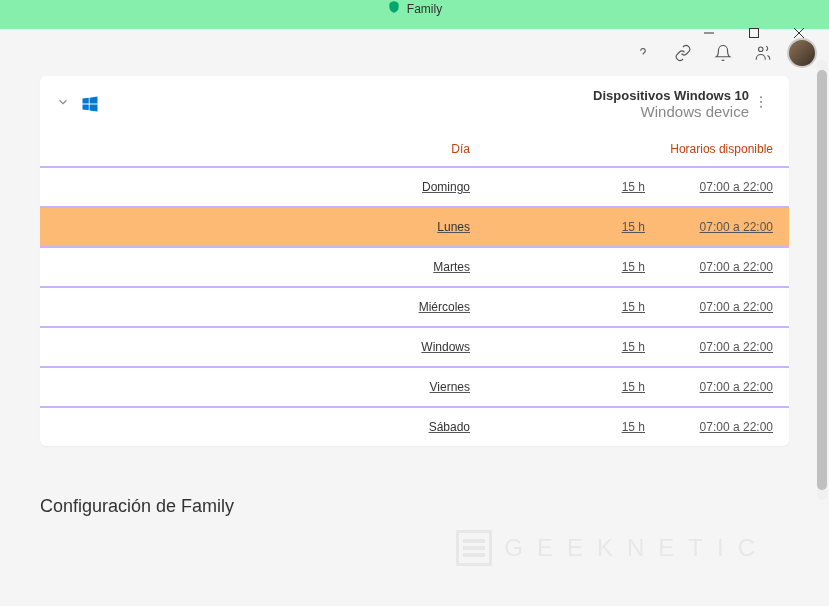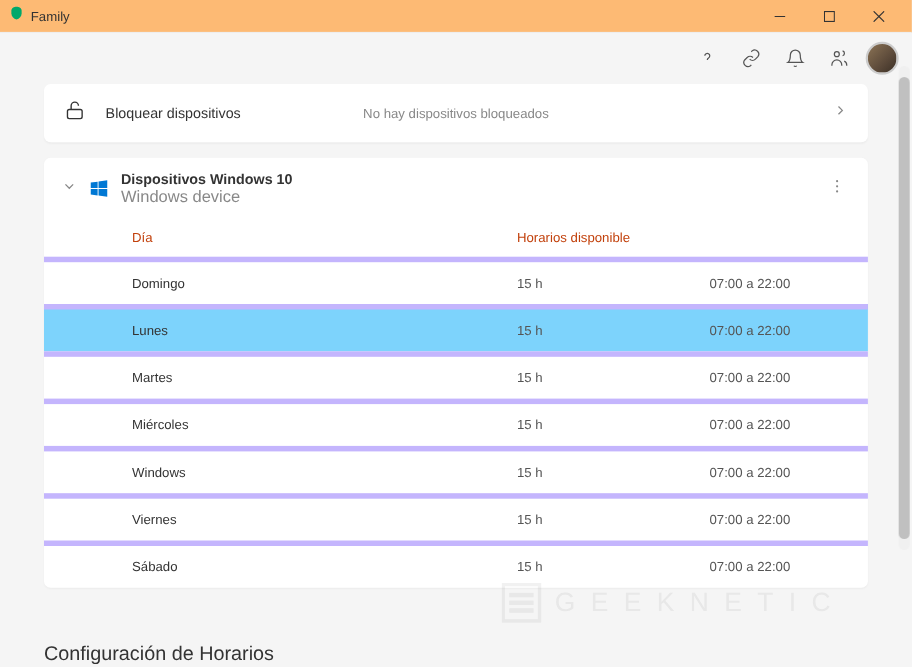--- a/index.html
+++ b/index.html
@@ -1,18 +1,18 @@
 <!DOCTYPE html>
 <html><head>
   <meta charset="utf-8">
   <style>
     * { margin: 0; padding: 0; box-sizing: border-box; font-family: 'Segoe UI', Tahoma, sans-serif; }
     body { width: 829px; height: 606px; background: #f5f5f5; overflow: hidden; position: relative; }
     
-    .titlebar { height: 30px; background: #fdba74; display: flex; align-items: center; padding: 0 8px; border-bottom: 1px solid #eee; }
+    .titlebar { height: 30px; background: #86efac; display: flex; align-items: center; padding: 0 8px; border-bottom: 1px solid #eee; flex-direction: column; }
     .titlebar-left { display: flex; align-items: center; gap: 6px; }
     .titlebar-title { font-size: 12px; color: #333; }
     .titlebar-controls { margin-left: auto; display: flex; gap: 0; }
     .tb-btn { width: 45px; height: 30px; display: flex; align-items: center; justify-content: center; cursor: pointer; }
     
     .toolbar { height: 46px; display: flex; align-items: center; justify-content: flex-end; padding: 0 12px; gap: 8px; }
     .tool-btn { width: 32px; height: 32px; display: flex; align-items: center; justify-content: center; cursor: pointer; border-radius: 4px; color: #555; }
     .avatar { width: 30px; height: 30px; border-radius: 50%; background: linear-gradient(135deg, #8b7355 0%, #5c4a3a 60%, #3a2f25 100%); border: 2px solid #ccc; }
     
     .content { padding: 0 40px 20px 40px; height: calc(100% - 76px); overflow-y: auto; position: relative; }
@@ -22,36 +22,36 @@
     
     .card { background: #fff; border-radius: 6px; margin-bottom: 14px; box-shadow: 0 1px 2px rgba(0,0,0,0.04); }
     
     .lock-card { display: flex; align-items: center; padding: 14px 18px; cursor: pointer; }
     .lock-card .lock-icon { margin-right: 18px; color: #333; }
     .lock-title { font-size: 13px; color: #333; }
     .lock-status { margin-left: auto; margin-right: auto; font-size: 12px; color: #888; position: absolute; left: 50%; transform: translateX(-50%); }
     .lock-card { position: relative; }
     .chevron { margin-left: auto; color: #888; }
     
-    .device-card { padding: 0; }
+    .device-card { padding: 0; text-align: right; }
     .device-header { display: flex; align-items: center; padding: 12px 16px; position: relative; }
     .collapse-icon { color: #888; margin-right: 10px; cursor: pointer; }
     .win-icon { width: 20px; height: 20px; margin-right: 10px; }
     .device-info { flex: 1; }
     .device-title { font-size: 13px; font-weight: 600; color: #333; }
     .device-sub { font-size: 15px; color: #888; }
     .more-btn { color: #888; cursor: pointer; padding: 4px; }
     
     .table-header { display: flex; padding: 10px 16px 10px 80px; font-size: 12px; color: #c2410c; }
     .col-day { flex: 0 0 350px; }
     .col-limit { flex: 0 0 175px; }
     .col-hours { flex: 1; }
     
-    .table-row { display: flex; padding: 12px 16px 12px 80px; font-size: 12px; color: #555; border-top: 5px solid #c4b5fd; }
-    .table-row.highlighted { background: #7dd3fc; }
+    .table-row { display: flex; padding: 12px 16px 12px 80px; font-size: 12px; color: #555; border-top: 2px solid #c4b5fd; text-decoration: underline; }
+    .table-row.highlighted { background: #fdba74; }
     .table-row .col-day { color: #333; }
     
     .section-title { font-size: 18px; color: #333; margin-top: 50px; margin-bottom: 20px; }
     .section-link { font-size: 13px; color: #333; }
     
     .watermark { position: absolute; bottom: 40px; right: 60px; opacity: 0.12; display: flex; align-items: center; gap: 12px; pointer-events: none; }
     .watermark-logo { width: 36px; height: 36px; border: 3px solid #888; display: flex; flex-direction: column; justify-content: space-around; padding: 4px; }
     .watermark-logo div { height: 4px; background: #888; }
     .watermark-text { font-size: 24px; letter-spacing: 14px; color: #888; font-weight: 400; }
   </style>
@@ -108,35 +108,20 @@
     <svg width="18" height="18" viewBox="0 0 24 24" fill="none" stroke="currentColor" stroke-width="1.5">
         <circle cx="9" cy="7" r="3"></circle>
         <path d="M3 21v-1a6 6 0 0 1 12 0v1M16 3.1a3 3 0 0 1 0 5.8M21 21v-1a5 5 0 0 0-3-4.6"></path>
       </svg>
   </div>
   <div class="avatar"></div>
 </div>
 
 <div class="content">
 
-  <div class="card lock-card">
-    <span class="lock-icon">
-      <svg width="20" height="20" viewBox="0 0 24 24" fill="none" stroke="currentColor" stroke-width="1.5">
-          <rect x="4" y="11" width="16" height="10" rx="2"></rect>
-          <path d="M8 11V7a4 4 0 0 1 8 0"></path>
-        </svg>
-    </span>
-    <span class="lock-title">Bloquear dispositivos</span>
-    <span class="lock-status">No hay dispositivos bloqueados</span>
-    <span class="chevron">
-      <svg width="14" height="14" viewBox="0 0 24 24" fill="none" stroke="currentColor" stroke-width="2">
-          <polyline points="9 18 15 12 9 6"></polyline>
-        </svg>
-    </span>
-  </div>
 
   <div class="card device-card">
     <div class="device-header">
       <span class="collapse-icon">
         <svg width="14" height="14" viewBox="0 0 24 24" fill="none" stroke="currentColor" stroke-width="2">
             <polyline points="6 9 12 15 18 9"></polyline>
           </svg>
       </span>
       <span class="win-icon">
         <svg width="20" height="20" viewBox="0 0 24 24">
@@ -193,21 +178,21 @@
     <div class="col-hours">07:00 a 22:00</div>
   </div>
         <div class="table-row">
     <div class="col-day">Sábado</div>
     <div class="col-limit">15 h</div>
     <div class="col-hours">07:00 a 22:00</div>
   </div>
       </div>
   </div>
 
-  <div class="section-title">Configuración de Horarios</div>
+  <div class="section-title">Configuración de Family</div>
 
 </div>
 
 <div class="scrollbar-track">
   <div class="scrollbar-thumb"></div>
 </div>
 
 <div class="watermark">
   <div class="watermark-logo">
       <div></div>

